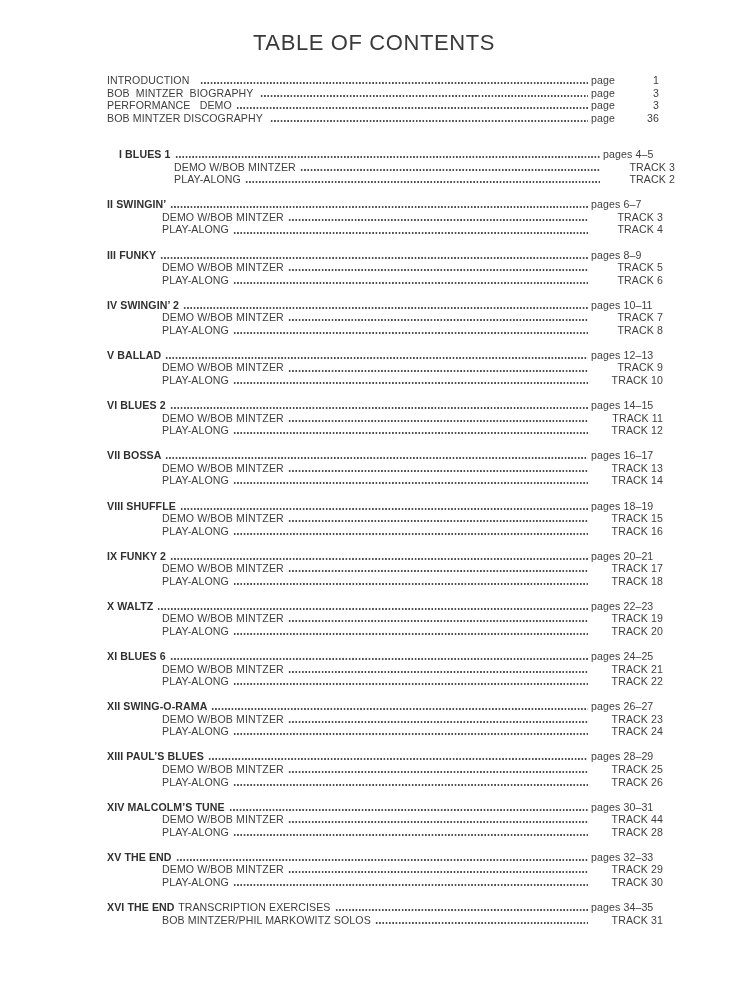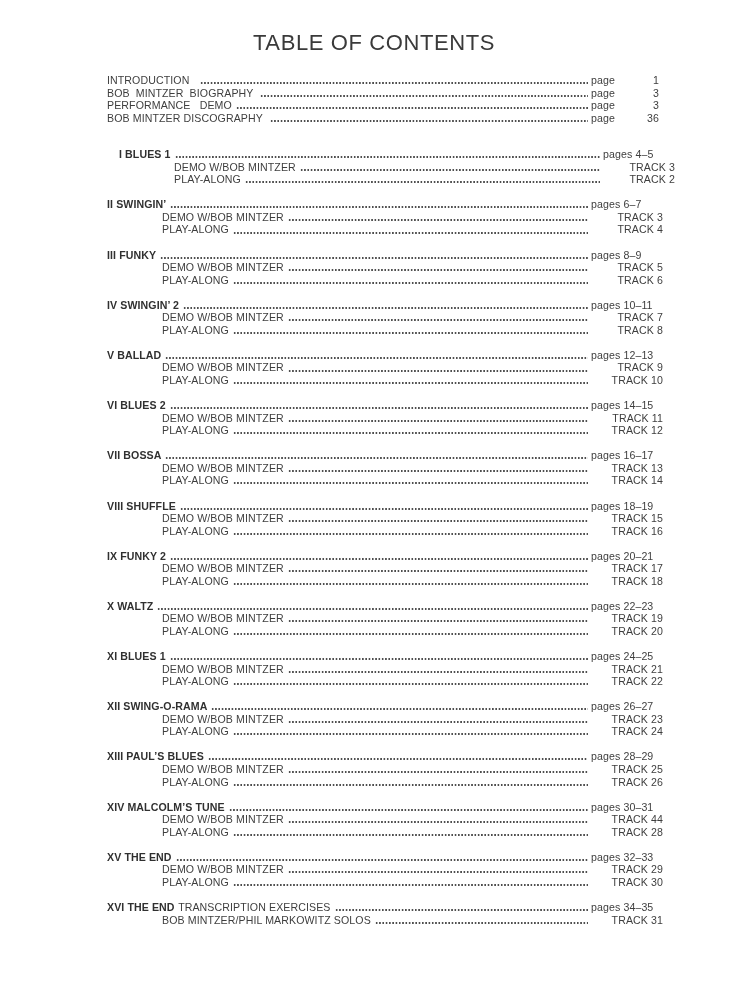--- a/index.html
+++ b/index.html
@@ -294,21 +294,21 @@
   <div class="row track-row">
     <span class="lbl">PLAY-ALONG</span>
     <span class="dots"></span>
     <span class="ref">TRACK 20</span>
   </div>
 </div>
   </div>
 
   <div class="song">
     <div class="row">
-      <span class="lbl"><span class="b st">XI BLUES 1</span><span class="sx"></span></span>
+      <span class="lbl"><span class="b st">XI BLUES 6</span><span class="sx"></span></span>
       <span class="dots"></span>
       <span class="ref pgs">pages 24–25</span>
     </div>
     <div class="tracks">
   <div class="row track-row">
     <span class="lbl">DEMO W/BOB MINTZER</span>
     <span class="dots"></span>
     <span class="ref">TRACK 21</span>
   </div>
 

